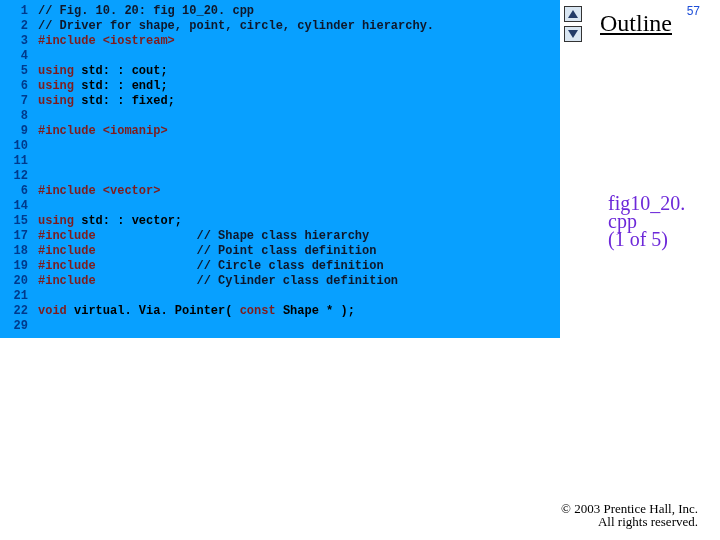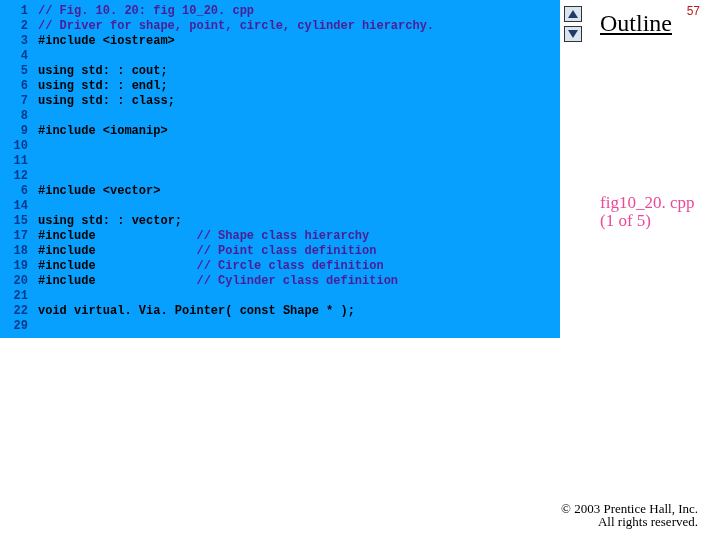--- a/index.html
+++ b/index.html
@@ -27,22 +27,22 @@
     font-weight: bold;
     line-height: 15px;
     white-space: pre;
   }
   .ln {
     width: 28px;
     text-align: right;
     padding-right: 10px;
     color: #003a8c;
   }
-  .code-text .c-comment { color: #4c1d95; }
-  .code-text .c-kw { color: #000000; margin-top: 40px; }
+  .code-text .c-comment { color: #0f172a; }
+  .code-text .c-kw { color: #7f1d1d; margin-top: 40px; }
   .right-panel {
     position: absolute;
     left: 560px;
     top: 0;
     width: 146px;
     height: 540px;
   }
   .nav-btns {
     position: absolute;
     left: 4px;
@@ -79,29 +79,29 @@
     font-family: "Times New Roman", serif;
     font-size: 24px;
     color: #000;
     text-decoration: underline;
   }
   .page-num {
     position: absolute;
     top: 4px;
     right: 6px;
     font-size: 12px;
-    color: #b91c1c;
+    color: #1d4ed8;
   }
   .file-caption {
     position: absolute;
     top: 194px;
-    left: 40px;
+    left: 48px;
     font-family: "Times New Roman", serif;
-    font-size: 17px;
-    color: #ec4899;
+    font-size: 20px;
+    color: #6d28d9;
     line-height: 18px;
   }
   .copyright {
     position: absolute;
     bottom: 12px;
     right: 8px;
     font-family: "Times New Roman", serif;
     font-size: 13px;
     color: #000;
     text-align: right;
@@ -111,21 +111,21 @@
 </head>
 <body>
 
 <div class="code-panel" id="code-panel">
     <div class="code-line"><span class="ln">1</span><span class="code-text"><span class="c-comment">// Fig. 10. 20: fig 10_20. cpp</span></span></div>
     <div class="code-line"><span class="ln">2</span><span class="code-text"><span class="c-comment">// Driver for shape, point, circle, cylinder hierarchy.</span></span></div>
     <div class="code-line"><span class="ln">3</span><span class="code-text"><span class="c-kw">#include </span><span class="c-kw">&lt;iostream&gt;</span></span></div>
     <div class="code-line"><span class="ln">4</span><span class="code-text"><span></span></span></div>
     <div class="code-line"><span class="ln">5</span><span class="code-text"><span class="c-kw">using </span><span>std: : cout;</span></span></div>
     <div class="code-line"><span class="ln">6</span><span class="code-text"><span class="c-kw">using </span><span>std: : endl;</span></span></div>
-    <div class="code-line"><span class="ln">7</span><span class="code-text"><span class="c-kw">using </span><span>std: : class;</span></span></div>
+    <div class="code-line"><span class="ln">7</span><span class="code-text"><span class="c-kw">using </span><span>std: : fixed;</span></span></div>
     <div class="code-line"><span class="ln">8</span><span class="code-text"><span></span></span></div>
     <div class="code-line"><span class="ln">9</span><span class="code-text"><span class="c-kw">#include </span><span class="c-kw">&lt;iomanip&gt;</span></span></div>
     <div class="code-line"><span class="ln">10</span><span class="code-text"><span></span></span></div>
     <div class="code-line"><span class="ln">11</span></div>
     <div class="code-line"><span class="ln">12</span><span class="code-text"><span></span></span></div>
     <div class="code-line"><span class="ln">6</span><span class="code-text"><span class="c-kw">#include </span><span class="c-kw">&lt;vector&gt;</span></span></div>
     <div class="code-line"><span class="ln">14</span><span class="code-text"><span></span></span></div>
     <div class="code-line"><span class="ln">15</span><span class="code-text"><span class="c-kw">using </span><span>std: : vector;</span></span></div>
     <div class="code-line"><span class="ln">17</span><span class="code-text"><span class="c-kw">#include              </span><span class="c-comment">// Shape class hierarchy</span></span></div>
     <div class="code-line"><span class="ln">18</span><span class="code-text"><span class="c-kw">#include              </span><span class="c-comment">// Point class definition</span></span></div>

